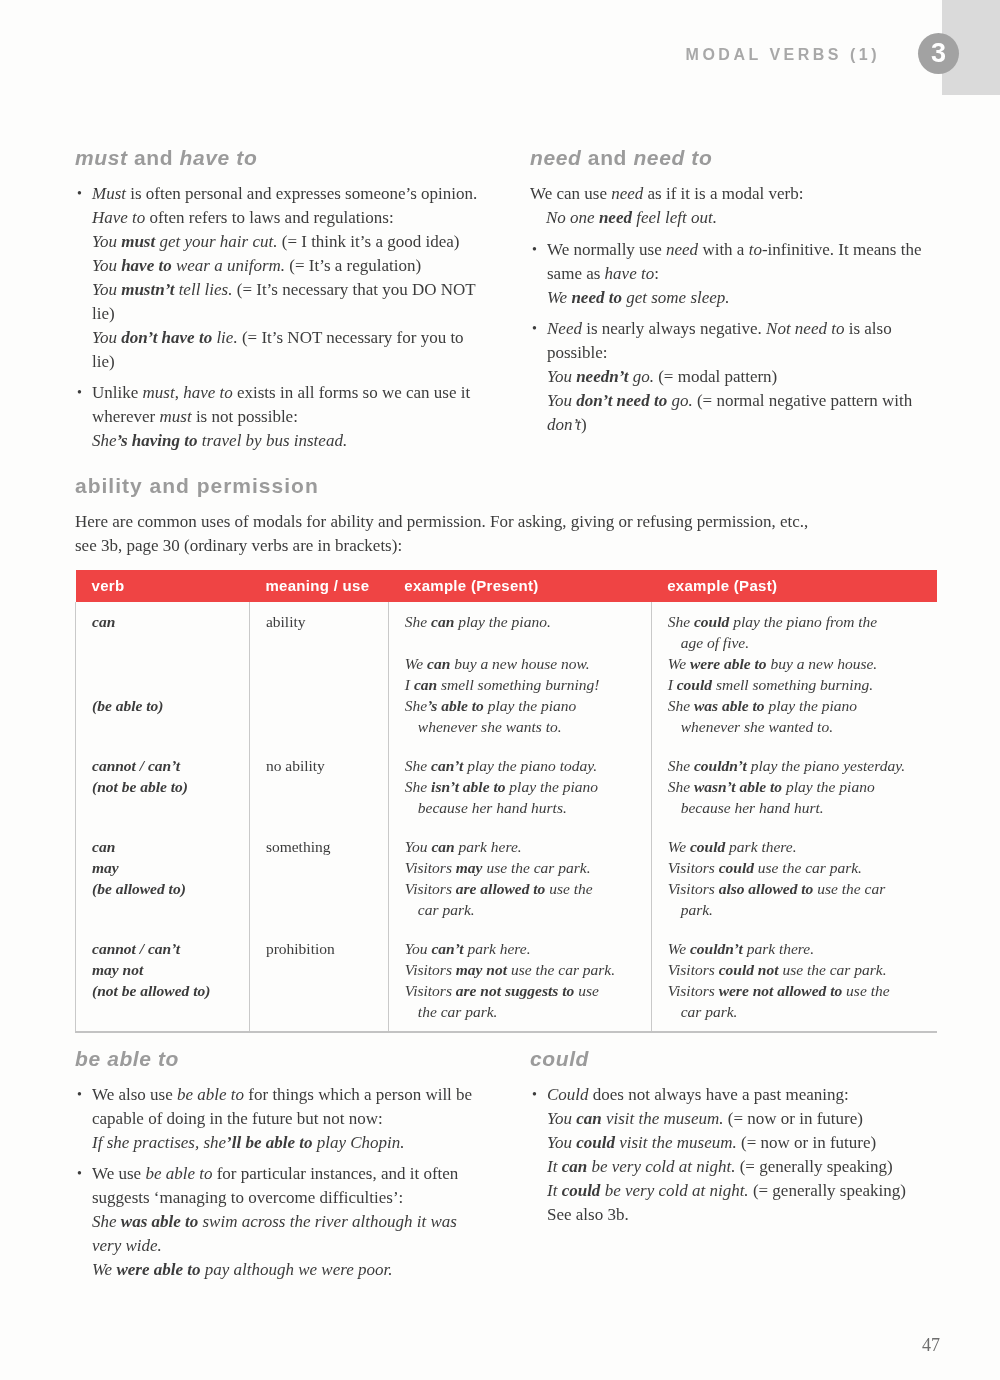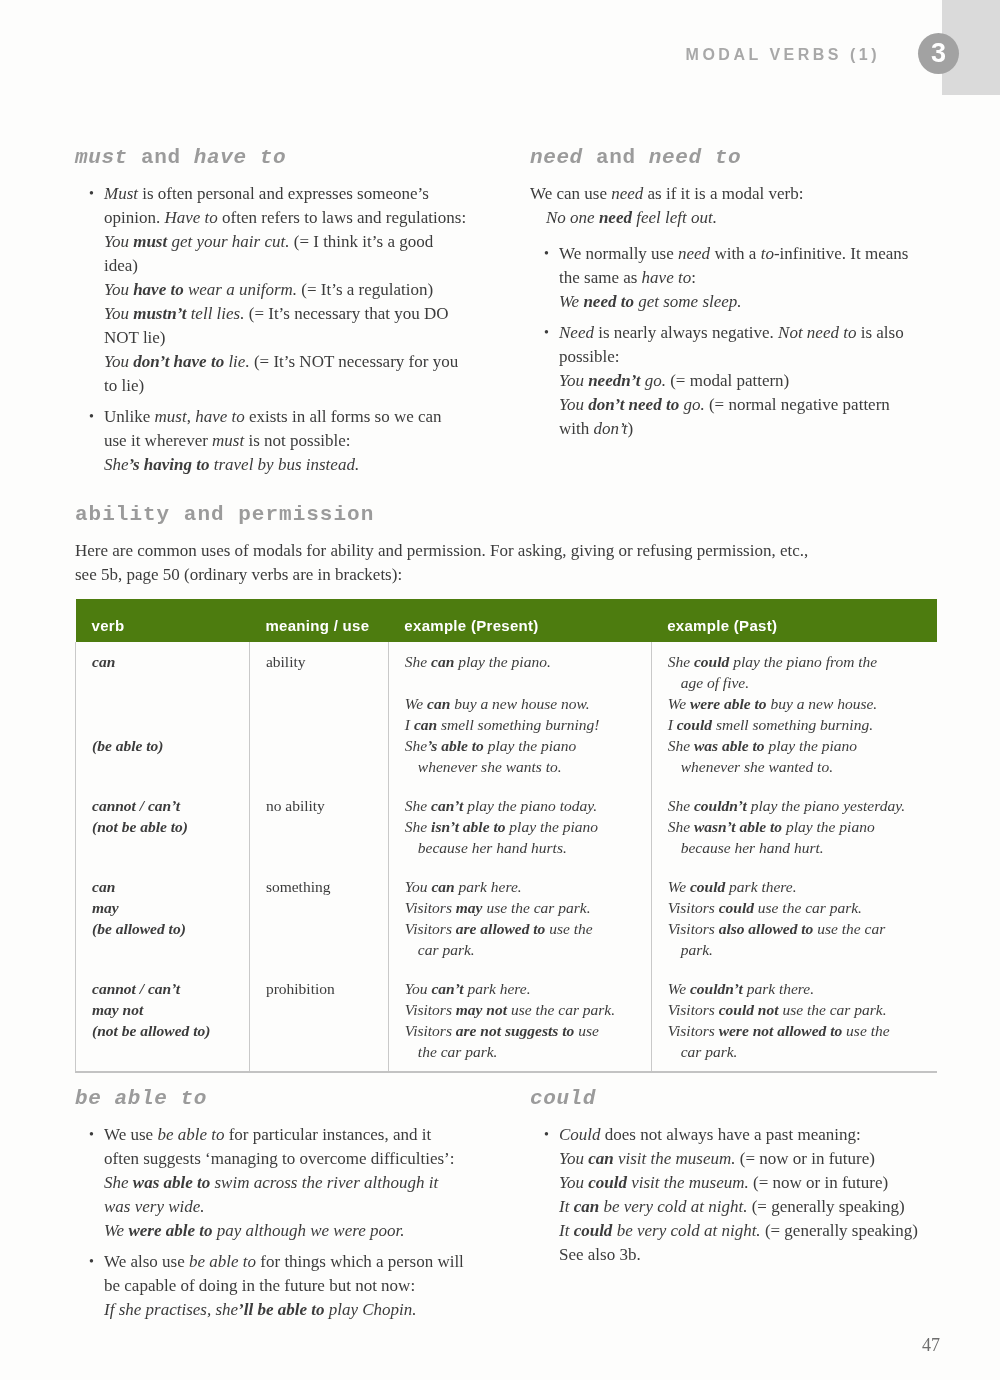--- a/index.html
+++ b/index.html
@@ -36,32 +36,32 @@
     background: #a2a2a2;
     color: #ffffff;
     font-family: "Liberation Sans", "DejaVu Sans", sans-serif;
     font-size: 27px; font-weight: bold;
     display: flex; align-items: center; justify-content: center;
   }
   
   .two-col { display: grid; grid-template-columns: 405px 405px; column-gap: 50px; }
   
   .sec-title {
-    font-family: Liberation Mono, monospace;
+    font-family: Liberation Sans, sans-serif;
     font-size: 21px; font-weight: bold;
     color: #9b9b9b;
     letter-spacing: 0.6px;
     margin: 0 0 12px 0;
   }
   .sec-title.plain { letter-spacing: 1px; }
   
   .body-text { font-size: 17px; line-height: 24px; }
   p.intro { margin: 0 0 8px 0; }
   p.intro.wide { max-width: 740px; margin-bottom: 12px; }
-  ul.bullets { list-style: none; margin: 12px; padding: 0; }
+  ul.bullets { list-style: none; margin: 0; padding: 0; }
   ul.bullets li { position: relative; padding-left: 17px; margin: 0 0 7px 0; }
   ul.bullets li::before {
     content: "\2022";
     position: absolute; left: 2px; top: 0px;
     font-size: 14px; color: #3c3c3c;
   }
   .cont { padding-left: 13px; }
   .ex-indent { padding-left: 16px; }
   
   .section-ability { margin-top: 14px; }
@@ -69,26 +69,26 @@
   
   table.modal-table {
     border-collapse: collapse;
     width: 862px;
     margin-top: 2px;
     border-bottom: 2px solid #c3c3c3;
     font-size: 15.5px;
     line-height: 21px;
   }
   table.modal-table thead th {
-    background: #4d7c0f;
+    background: #ef4444;
     color: #ffffff;
     font-family: "Liberation Sans", "DejaVu Sans", sans-serif;
     font-size: 15px; font-weight: bold;
     text-align: left;
-    padding: 16px 10px 6px 16px;
+    padding: 5px 10px 6px 16px;
     letter-spacing: 0.3px;
   }
   table.modal-table tbody td {
     vertical-align: top;
     border-left: 1px solid #c9c9c9;
     padding: 9px 10px 9px 16px;
   }
   col.c-verb { width: 174px; }
   col.c-meaning { width: 139px; }
   col.c-present { width: 263px; }
@@ -122,21 +122,21 @@
       <p class="intro">We can use <i>need</i> as if it is a modal verb:<br><span class="ex-indent"><i>No one <b>need</b> feel left out.</i></span></p>
       <ul class="bullets">
           <li>We normally use <i>need</i> with a <i>to</i>-infinitive. It means the same as <i>have to</i>:<br><i>We <b>need to</b> get some sleep.</i></li>
           <li><i>Need</i> is nearly always negative. <i>Not need to</i> is also possible:<br><i>You <b>needn’t</b> go.</i> (= modal pattern)<br><i>You <b>don’t need to</b> go.</i> (= normal negative pattern with <i>don’t</i>)</li>
         </ul>
     </section>
   </div>
 
   <section class="section-ability body-text">
     <h2 class="sec-title plain">ability and permission</h2>
-    <p class="intro wide">Here are common uses of modals for ability and permission. For asking, giving or refusing permission, etc., see 5b, page 50 (ordinary verbs are in brackets):</p>
+    <p class="intro wide">Here are common uses of modals for ability and permission. For asking, giving or refusing permission, etc., see 3b, page 30 (ordinary verbs are in brackets):</p>
 
     <table class="modal-table">
       <colgroup>
         <col class="c-verb">
           <col class="c-meaning">
           <col class="c-present">
           <col class="c-past">
       </colgroup>
       <thead>
         <tr>
@@ -172,22 +172,22 @@
             <td><i>We <b>couldn’t</b> park there.</i><br><i>Visitors <b>could not</b> use the car park.</i><br><i>Visitors <b>were not allowed to</b> use the</i><br><span class="cont"><i>car park.</i></span></td>
           </tr>
         </tbody>
     </table>
   </section>
 
   <div class="two-col bottom-cols">
     <section class="col body-text">
       <h2 class="sec-title"><i>be able to</i></h2>
       <ul class="bullets">
+          <li>We also use <i>be able to</i> for things which a person will be capable of doing in the future but not now:<br><i>If she practises, she<b>’ll be able to</b> play Chopin.</i></li>
           <li>We use <i>be able to</i> for particular instances, and it often suggests ‘managing to overcome difficulties’:<br><i>She <b>was able to</b> swim across the river although it was very wide.</i><br><i>We <b>were able to</b> pay although we were poor.</i></li>
-          <li>We also use <i>be able to</i> for things which a person will be capable of doing in the future but not now:<br><i>If she practises, she<b>’ll be able to</b> play Chopin.</i></li>
         </ul>
     </section>
 
     <section class="col body-text">
       <h2 class="sec-title"><i>could</i></h2>
       <ul class="bullets">
           <li><i>Could</i> does not always have a past meaning:<br><i>You <b>can</b> visit the museum.</i> (= now or in future)<br><i>You <b>could</b> visit the museum.</i> (= now or in future)<br><i>It <b>can</b> be very cold at night.</i> (= generally speaking)<br><i>It <b>could</b> be very cold at night.</i> (= generally speaking)<br>See also 3b.</li>
         </ul>
     </section>
   </div>

